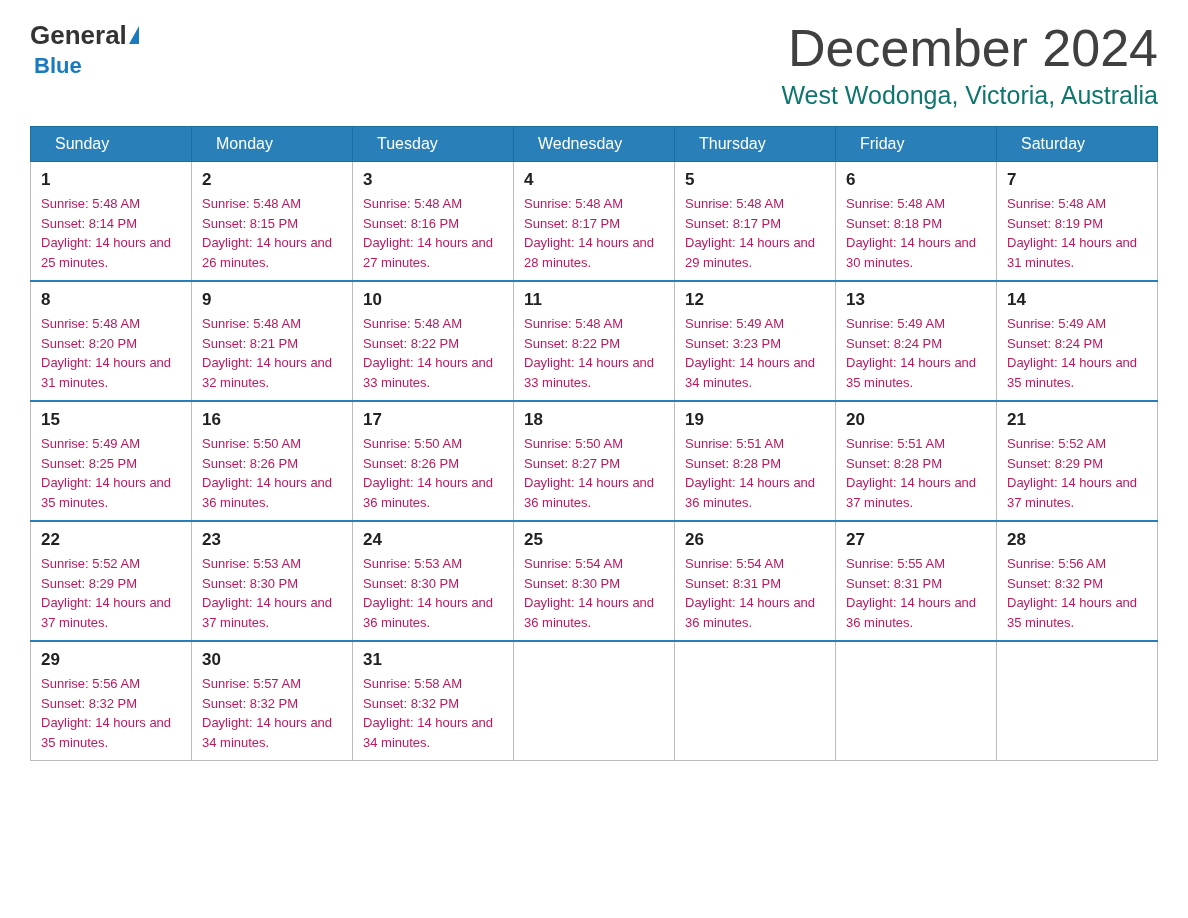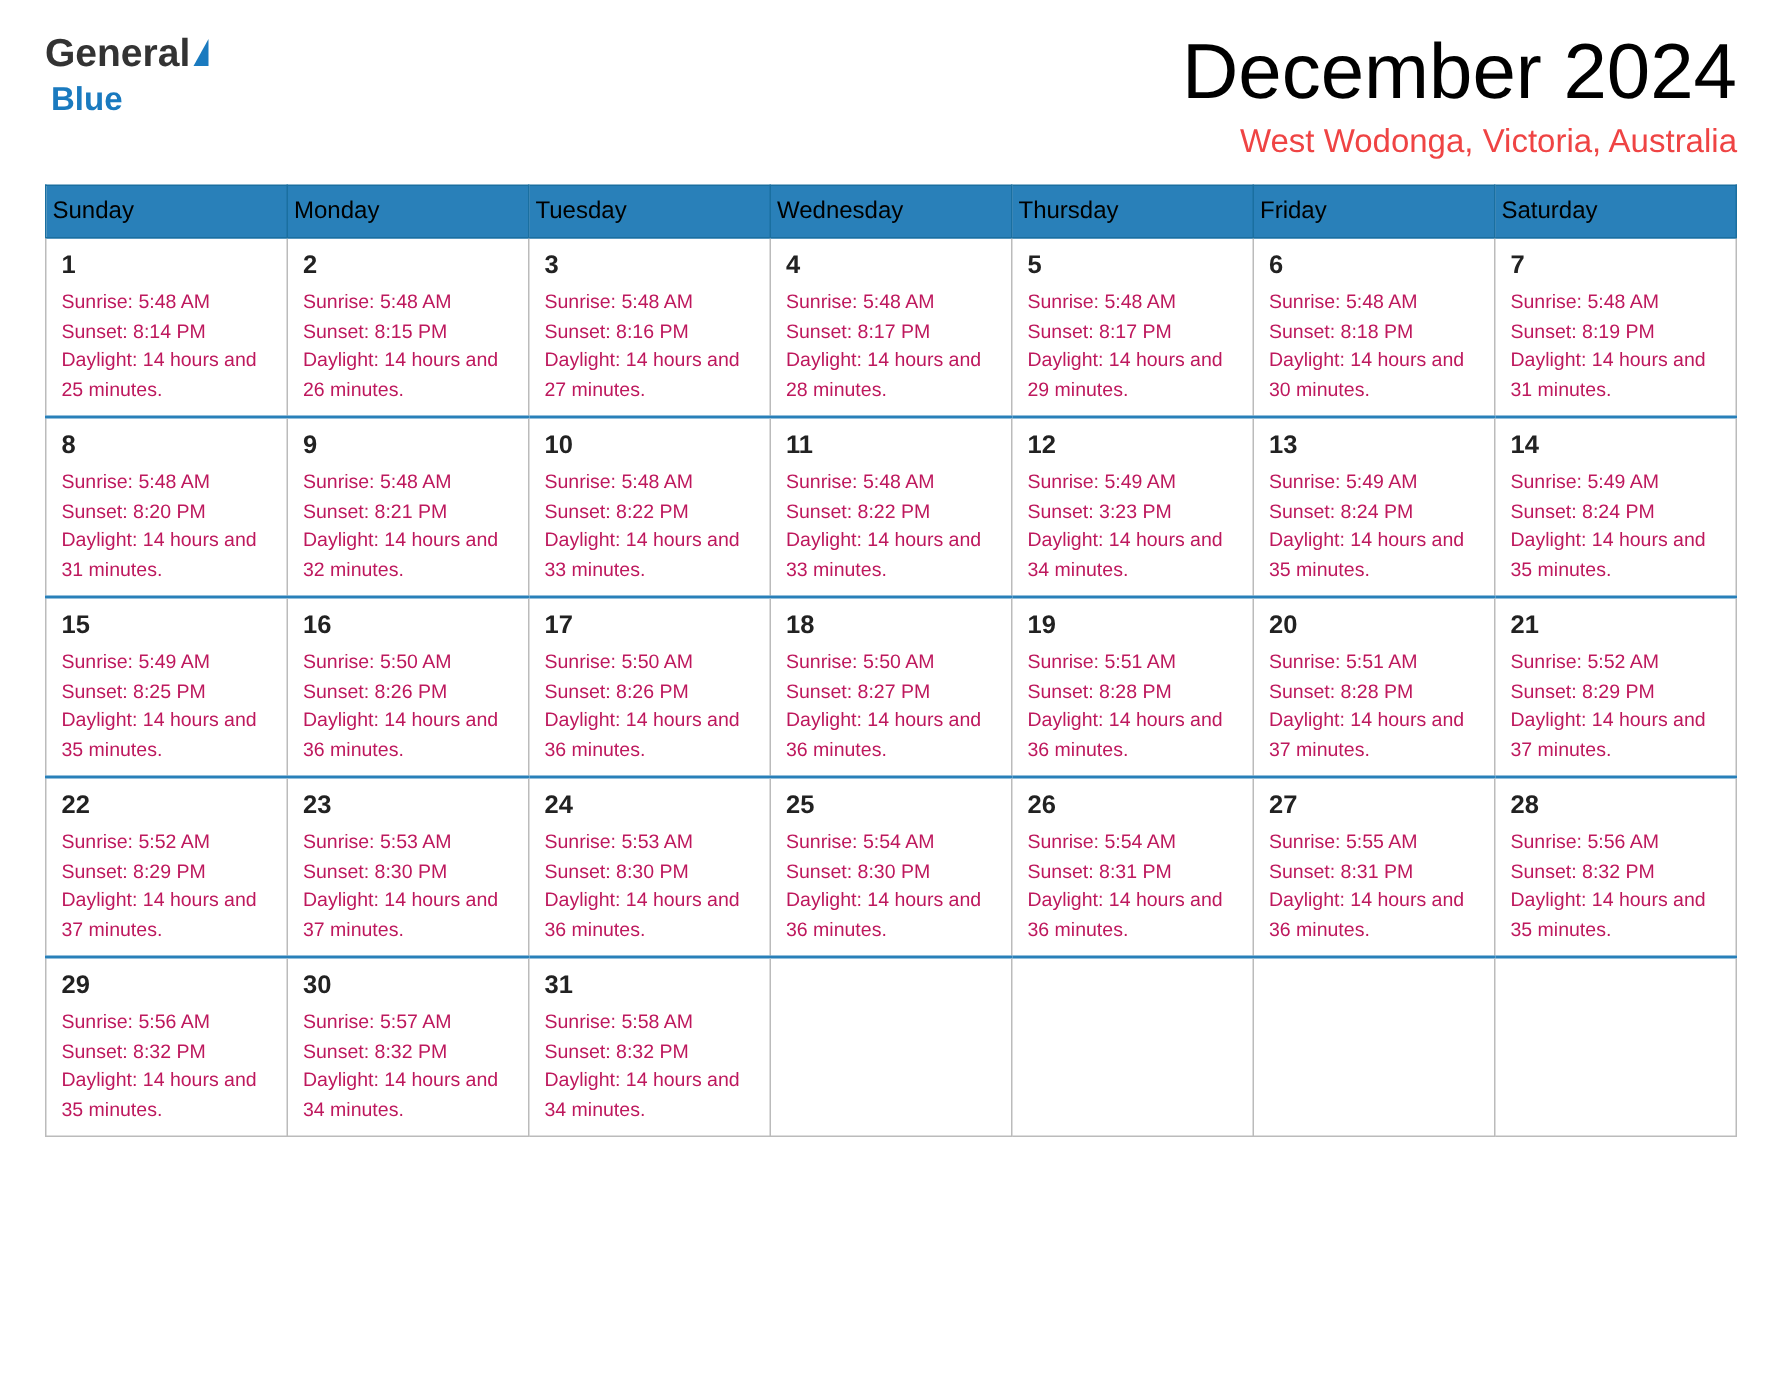--- a/index.html
+++ b/index.html
@@ -47,39 +47,39 @@
       font-weight: bold;
       margin-top: 2px;
       margin-left: 4px;
     }
     .title-area {
       text-align: right;
     }
     .month-title {
       font-size: 52px;
       font-weight: normal;
-      color: #000000;
+      color: #404040;
       line-height: 1.1;
     }
     .location-subtitle {
-      font-size: 22px;
-      color: #ef4444;
+      font-size: 25px;
+      color: #0f766e;
       margin-top: 4px;
     }
     .calendar-table {
       width: 100%;
       border-collapse: collapse;
       border: 1px solid #999;
     }
     .calendar-table th {
       background-color: #2980b9;
-      color: #000000;
+      color: #ffffff;
       font-size: 16px;
       font-weight: normal;
-      padding: 8px 4px;
+      padding: 8px 24px;
       text-align: left;
       border: 1px solid #1a6fa0;
     }
     .calendar-table td {
       vertical-align: top;
       padding: 8px 10px;
       border: 1px solid #bbb;
       font-size: 13.5px;
       color: #222;
       width: calc(100% / 7);

